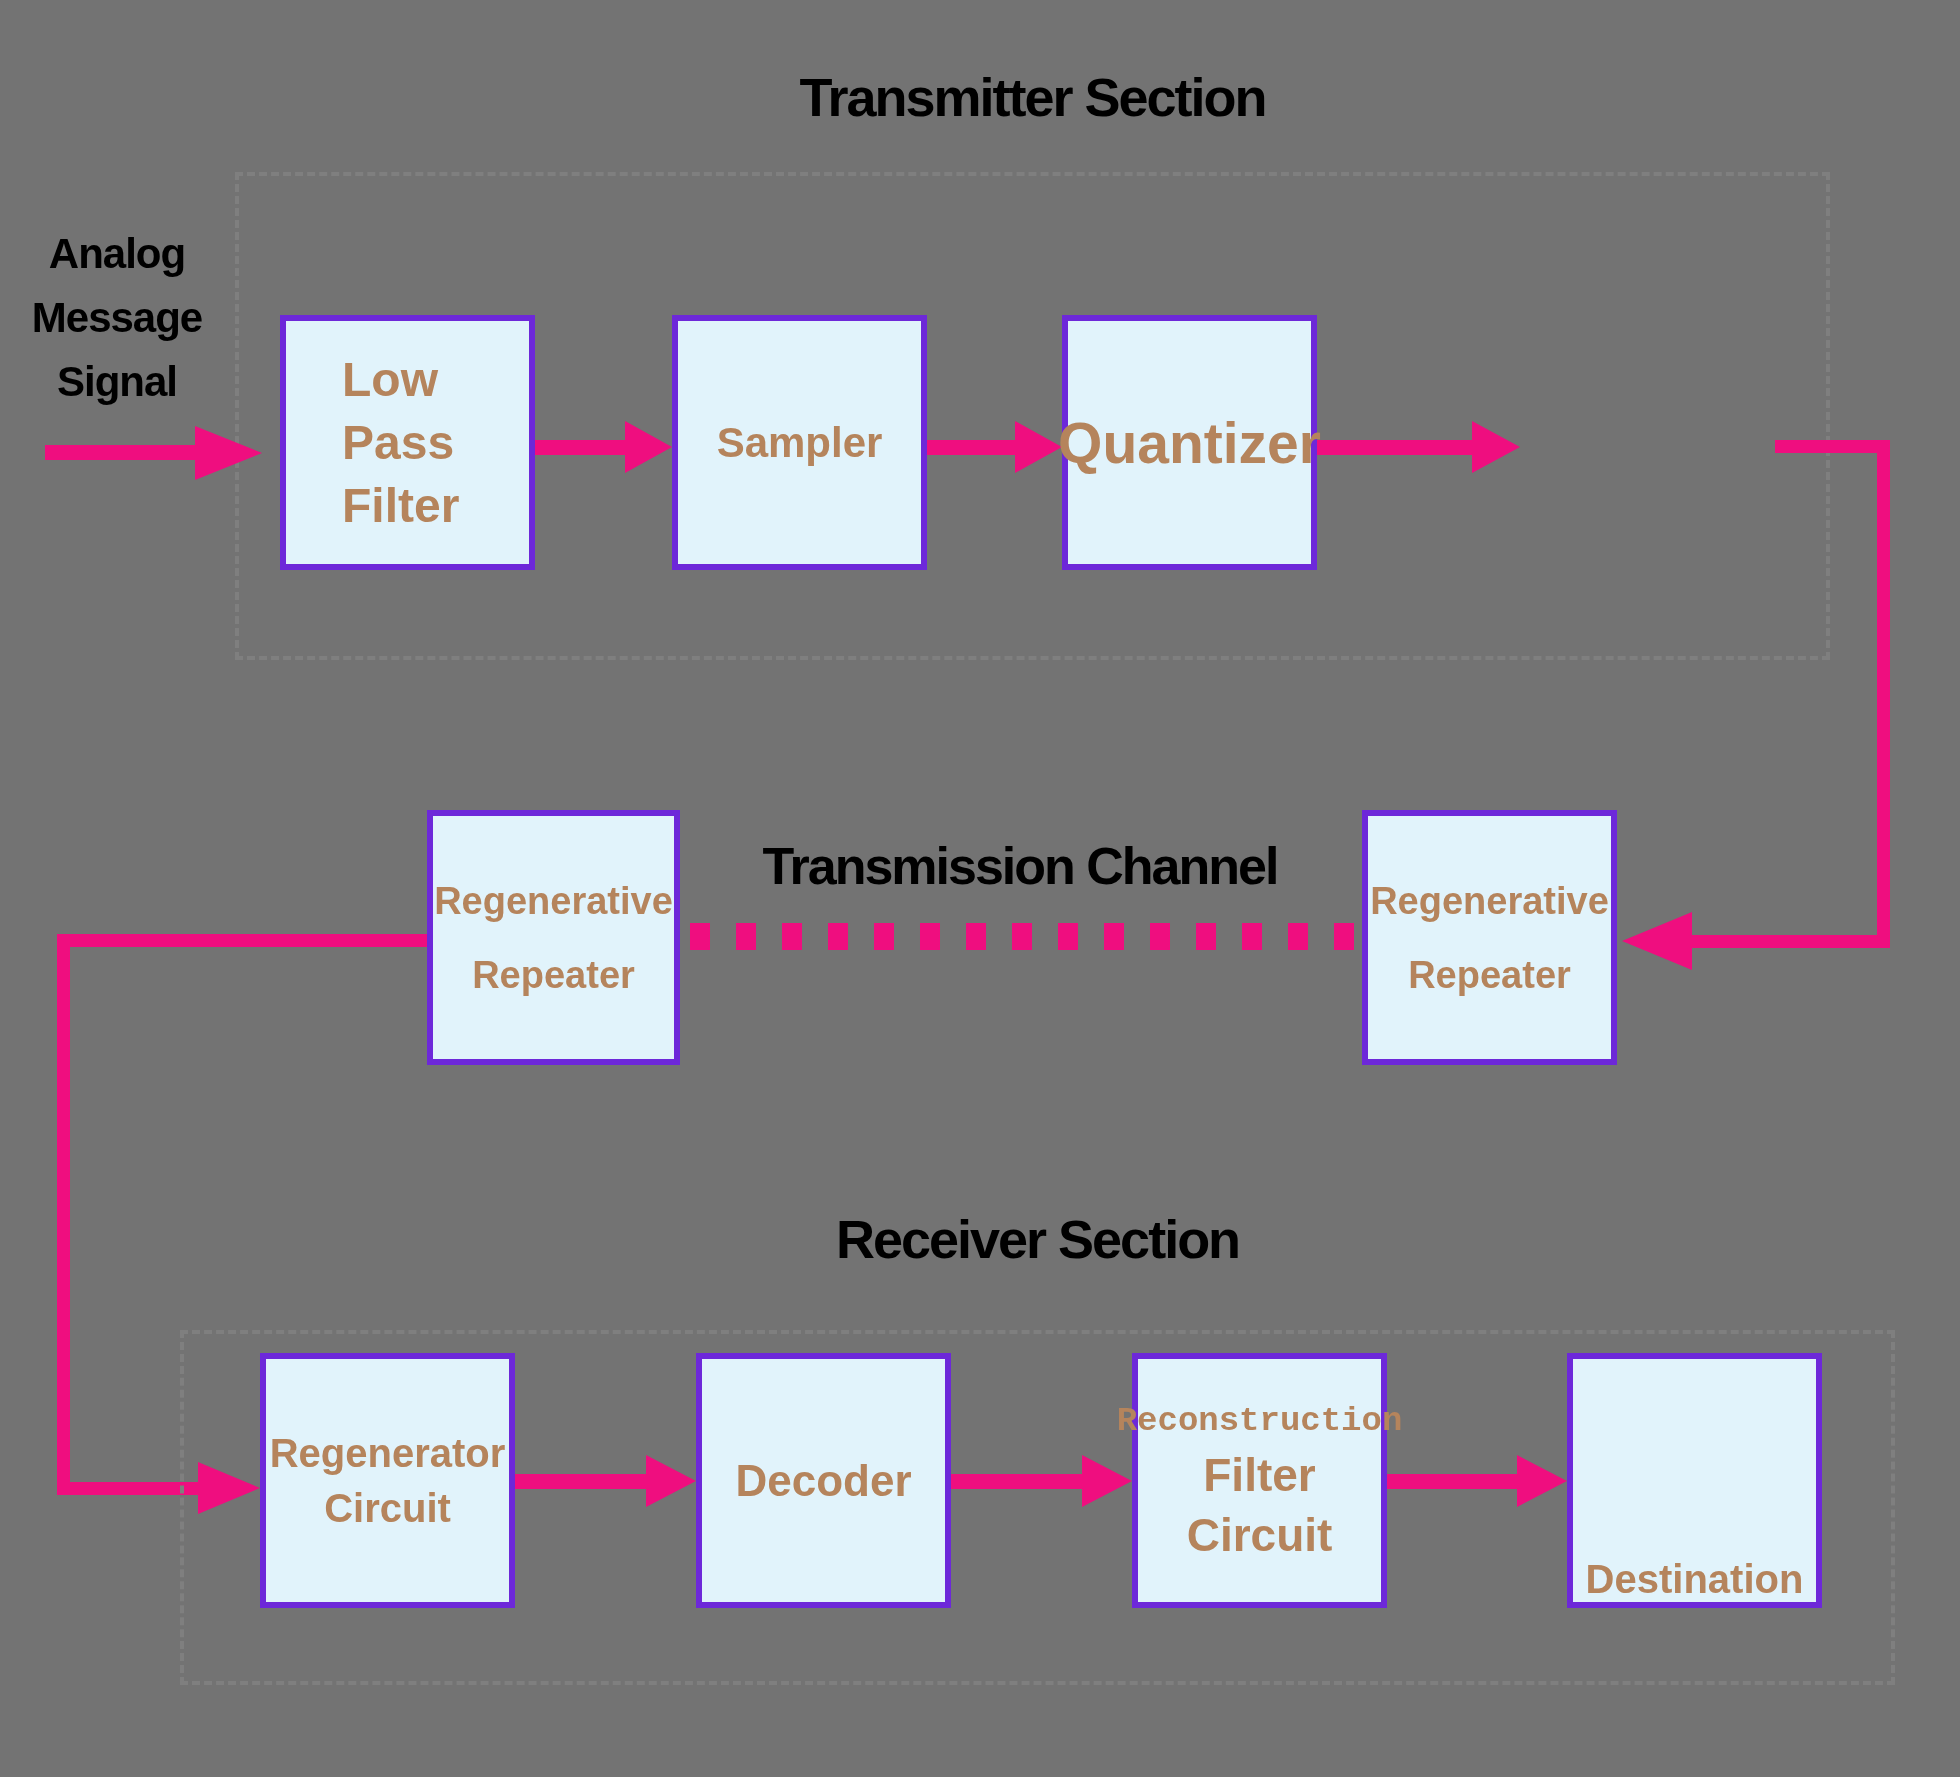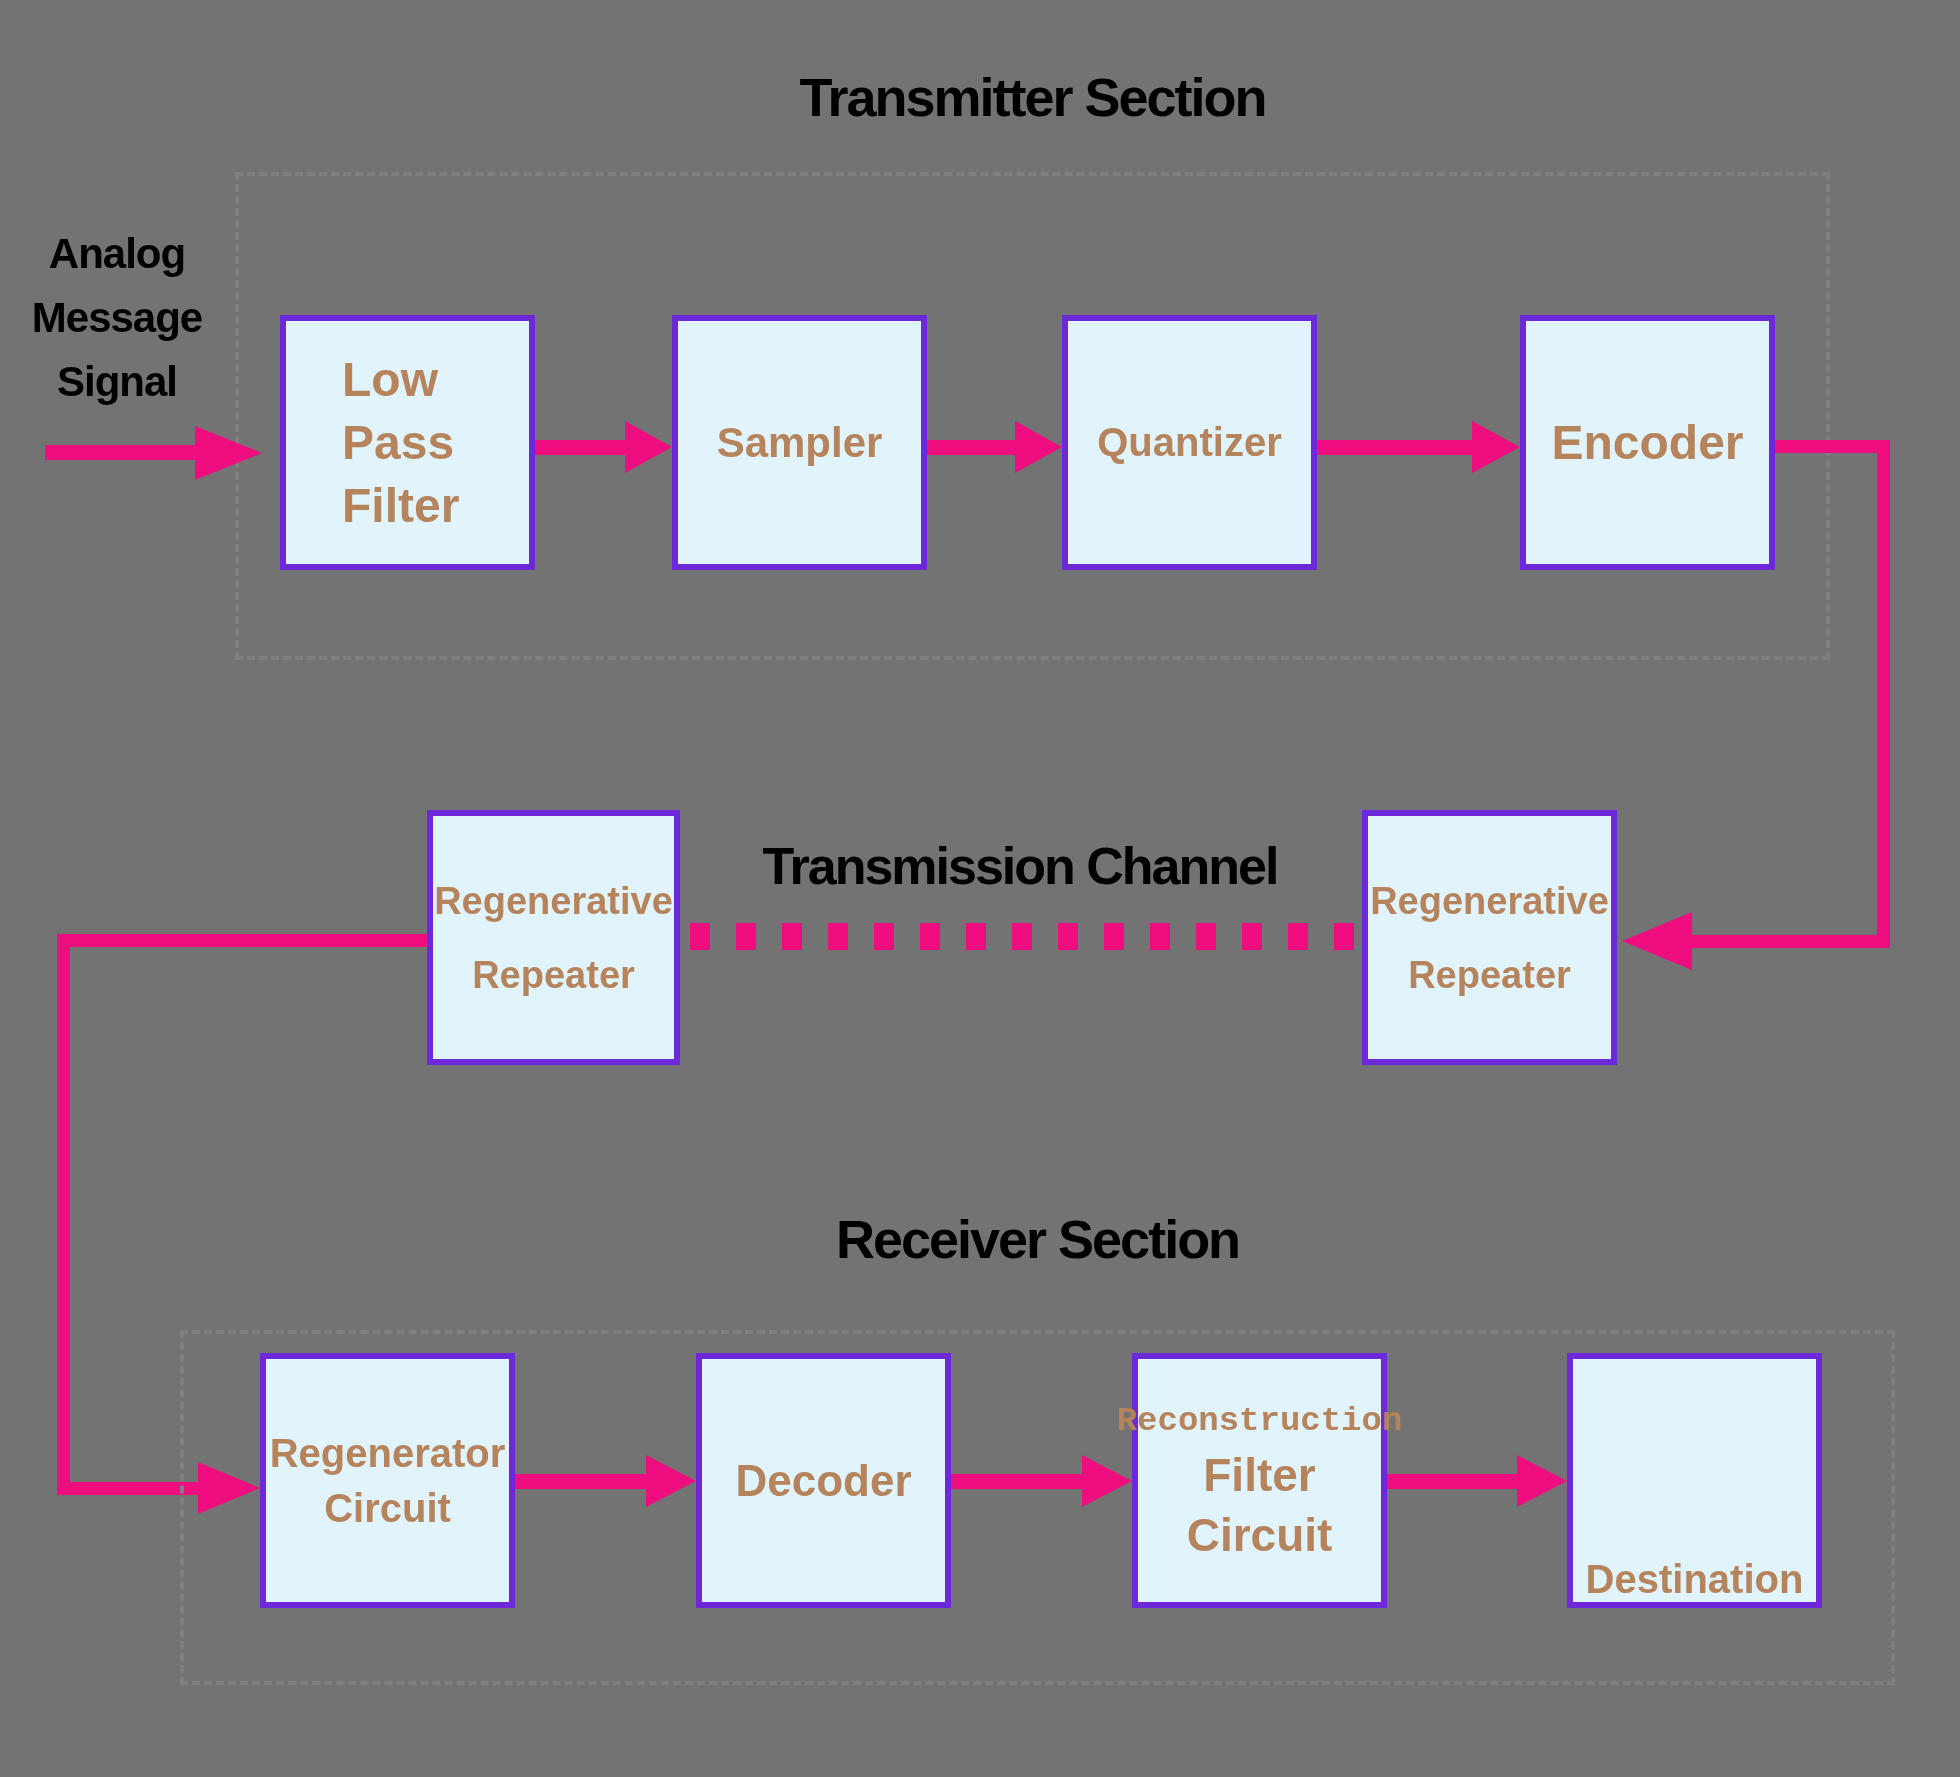--- a/index.html
+++ b/index.html
@@ -35,21 +35,21 @@
     align-items: center;
     justify-content: center;
     color: #b5845c;
     font-weight: bold;
     text-align: center;
   }
   .box span { display: block; }
   .box-lpf { align-items: flex-start; padding-left: 56px; text-align: left; }
   .box-lpf span { font-size: 48px; line-height: 63px; }
   .box-sampler span { font-size: 42px; }
-  .box-quantizer span { font-size: 40px; }
+  .box-quantizer span { font-size: 57px; }
   .box-encoder span { font-size: 48px; }
   .box-repeater span { font-size: 38px; line-height: 74px; }
   .box-regenerator span { font-size: 40px; line-height: 55px; }
   .box-decoder span { font-size: 44px; }
   .box-recon span { font-size: 46px; line-height: 60px; }
   .box-recon .small-line { font-size: 34px; line-height: 48px; font-family: Liberation Mono, monospace; }
   .box-dest span { font-size: 40px; }
   .input-label {
     position: absolute;
     left: 12px;
@@ -124,23 +124,20 @@
 
   <div class="box box-quantizer" style="left:1062px; top:315px;">
     <span>Quantizer</span>
   </div>
 
   <div>
     <div class="shaft" style="left:1317px; top:440px; width:155px; height:15px;"></div>
     <div class="head-right" style="left:1472px; top:421px; border-left-width:48px;"></div>
   </div>
 
-  <div class="box box-encoder" style="left:1520px; top:315px;">
-    <span>Encoder</span>
-  </div>
 
   <div>
     <div class="shaft" style="left:1775px; top:440px; width:115px; height:13px;"></div>
     <div class="shaft" style="left:1877px; top:440px; width:13px; height:508px;"></div>
     <div class="shaft" style="left:1692px; top:935px; width:198px; height:13px;"></div>
     <div class="head-left" style="left:1622px; top:912px;"></div>
   </div>
 
   <div class="section-title" style="left:640px; top:836px; width:760px; font-size:52px;">Transmission Channel</div>
 

